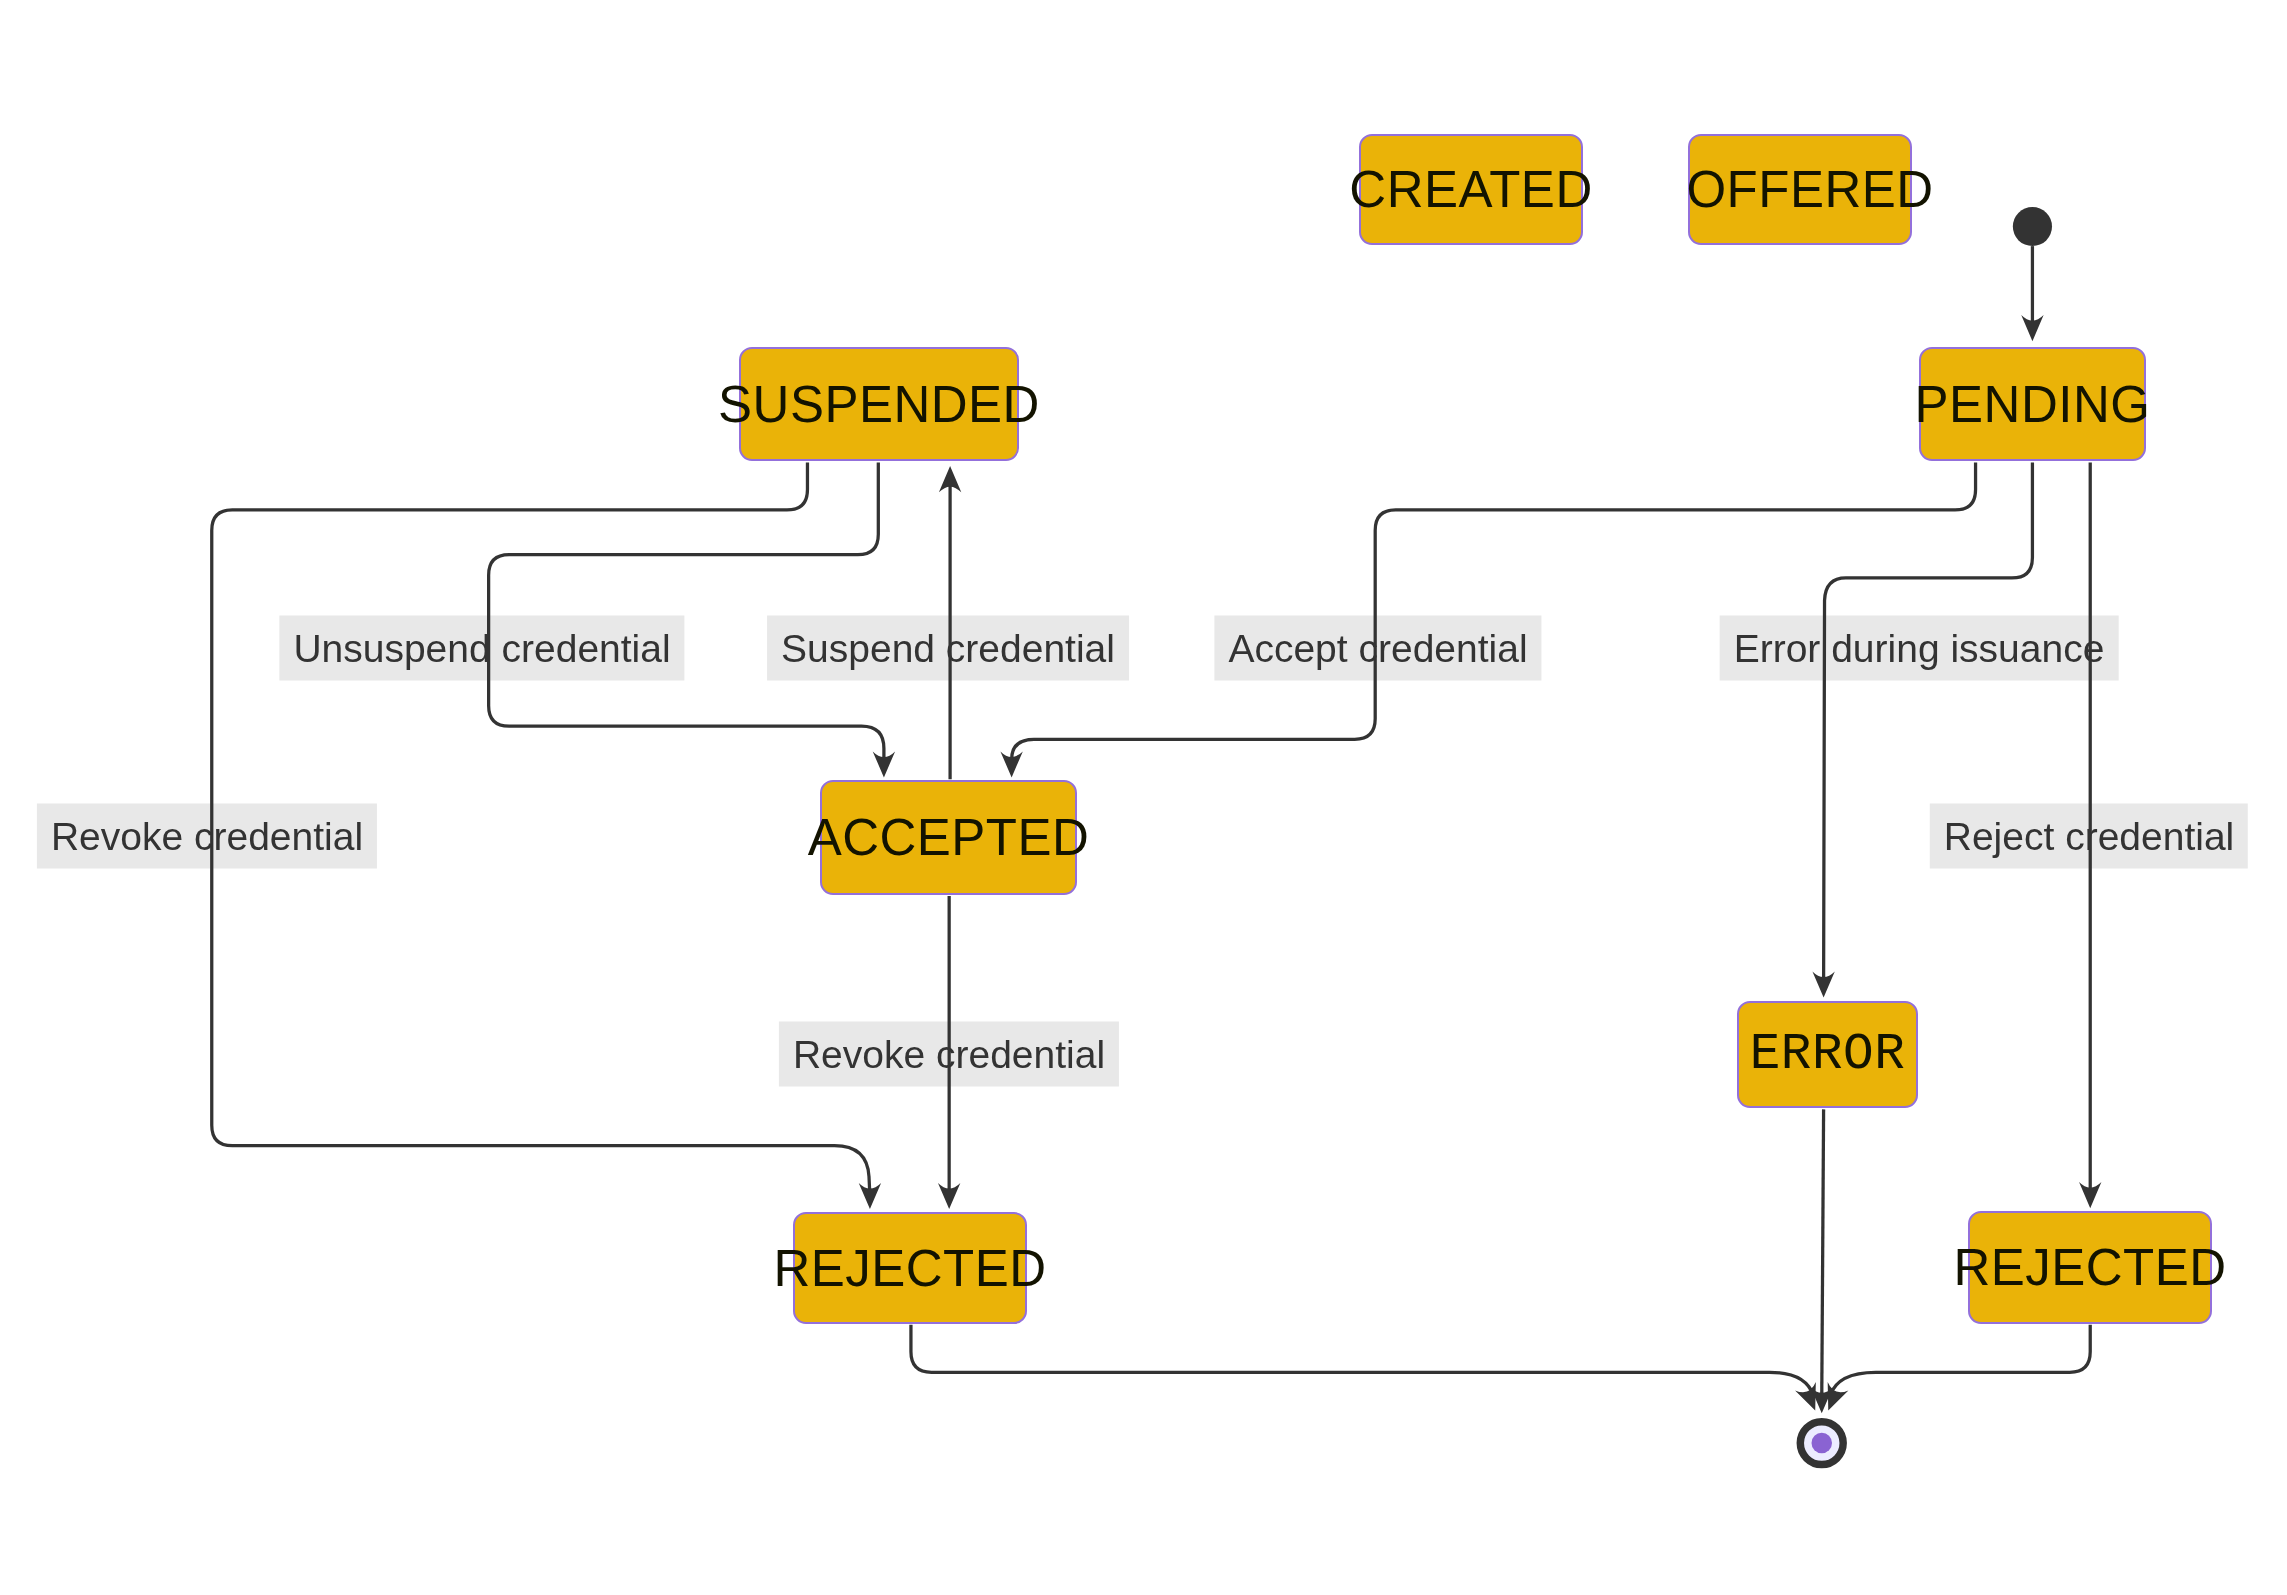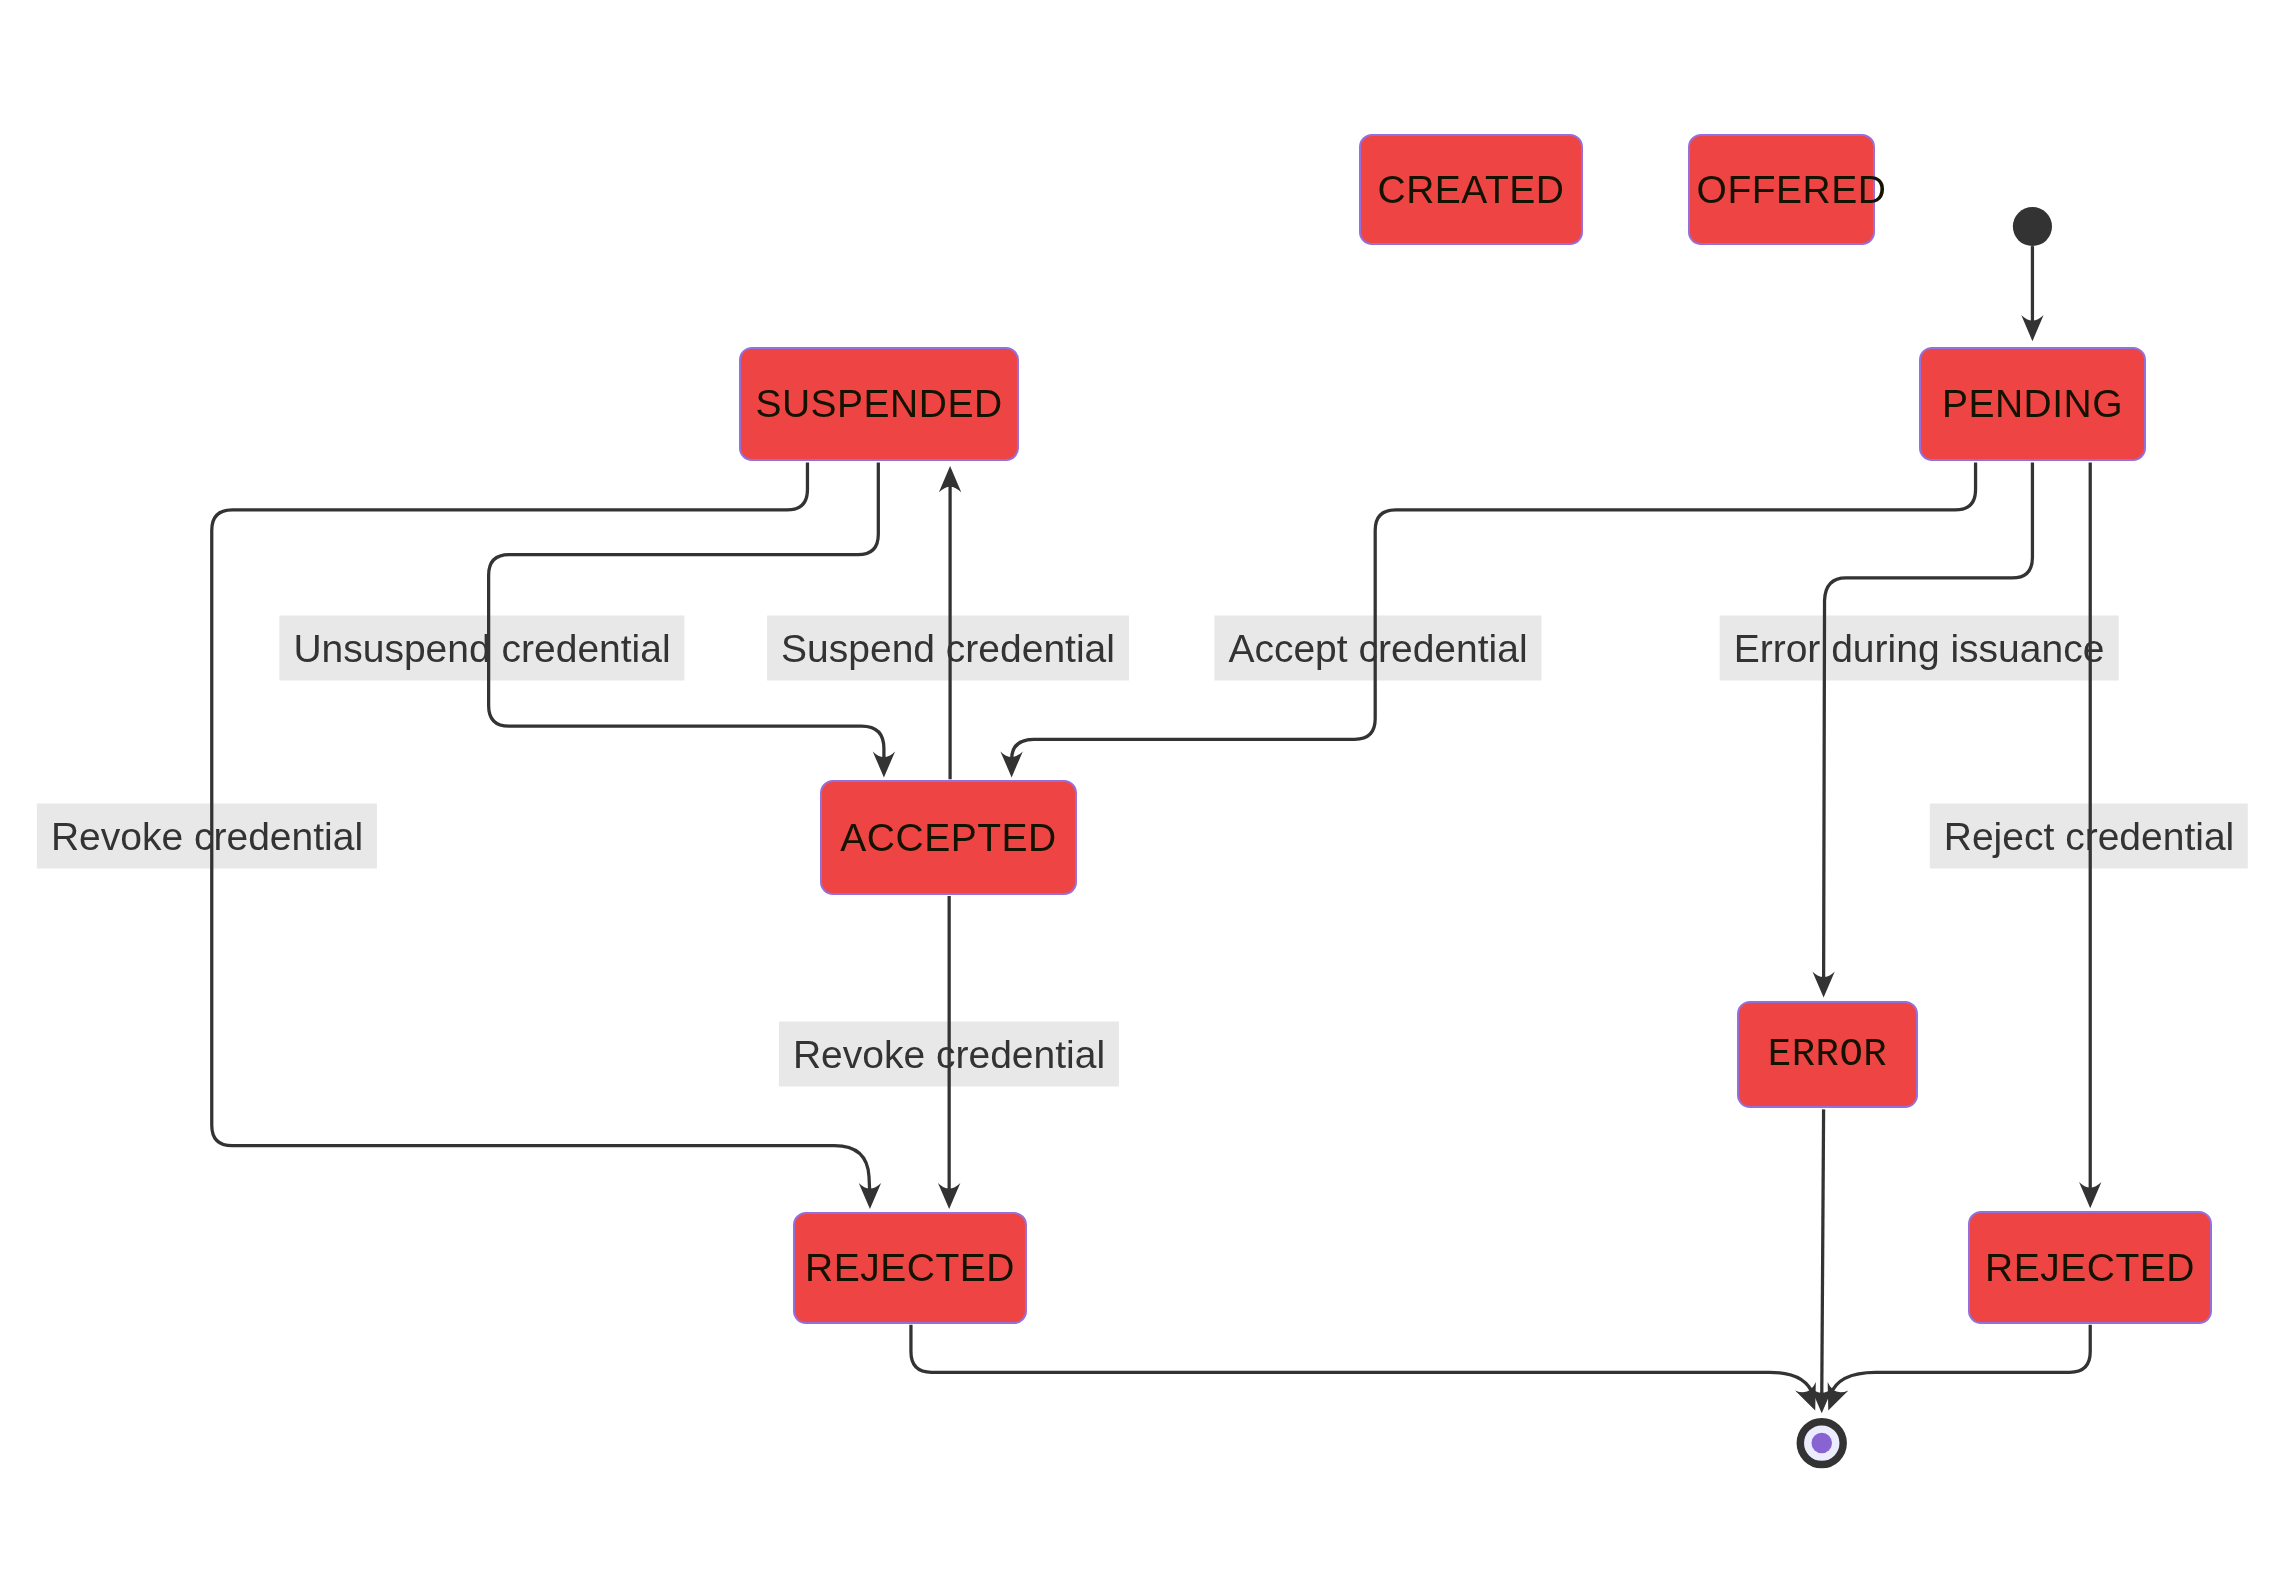--- a/index.html
+++ b/index.html
@@ -7,27 +7,27 @@
     width: 2288px; height: 1596px;
     background: #ffffff;
     font-family: "Liberation Sans", sans-serif;
     overflow: hidden;
   }
   #canvas { position: relative; width: 2288px; height: 1596px; }
 
   .state-box {
     position: absolute;
     box-sizing: border-box;
-    background: #ef4444;
+    background: #eab308;
     border: 2.8px solid #9370DB;
     border-radius: 13px;
     display: flex;
     align-items: center;
     justify-content: center;
-    font-size: 39px;
+    font-size: 51px;
     font-weight: 500;
     color: #131300;
     letter-spacing: 0.5px;
     z-index: 1;
   }
 
   .edge-label {
     position: absolute;
     transform: translate(-50%, -50%);
     background: #e8e8e8;
@@ -55,21 +55,21 @@
 </style>
 </head>
 <body>
 
 <div id="canvas">
 
   <div class="state-box" style="left:1359px; top:134px; width:224px; height:111px;">
     <span>CREATED</span>
   </div>
 
-  <div class="state-box" style="left:1688px; top:134px; width:187px; height:111px;padding-left:20px;">
+  <div class="state-box" style="left:1688px; top:134px; width:224px; height:111px;padding-left:20px;">
     <span>OFFERED</span>
   </div>
 
   <div class="state-box" style="left:1919px; top:347px; width:227px; height:114px;">
     <span>PENDING</span>
   </div>
 
   <div class="state-box" style="left:820px; top:780px; width:257px; height:115px;">
     <span>ACCEPTED</span>
   </div>

